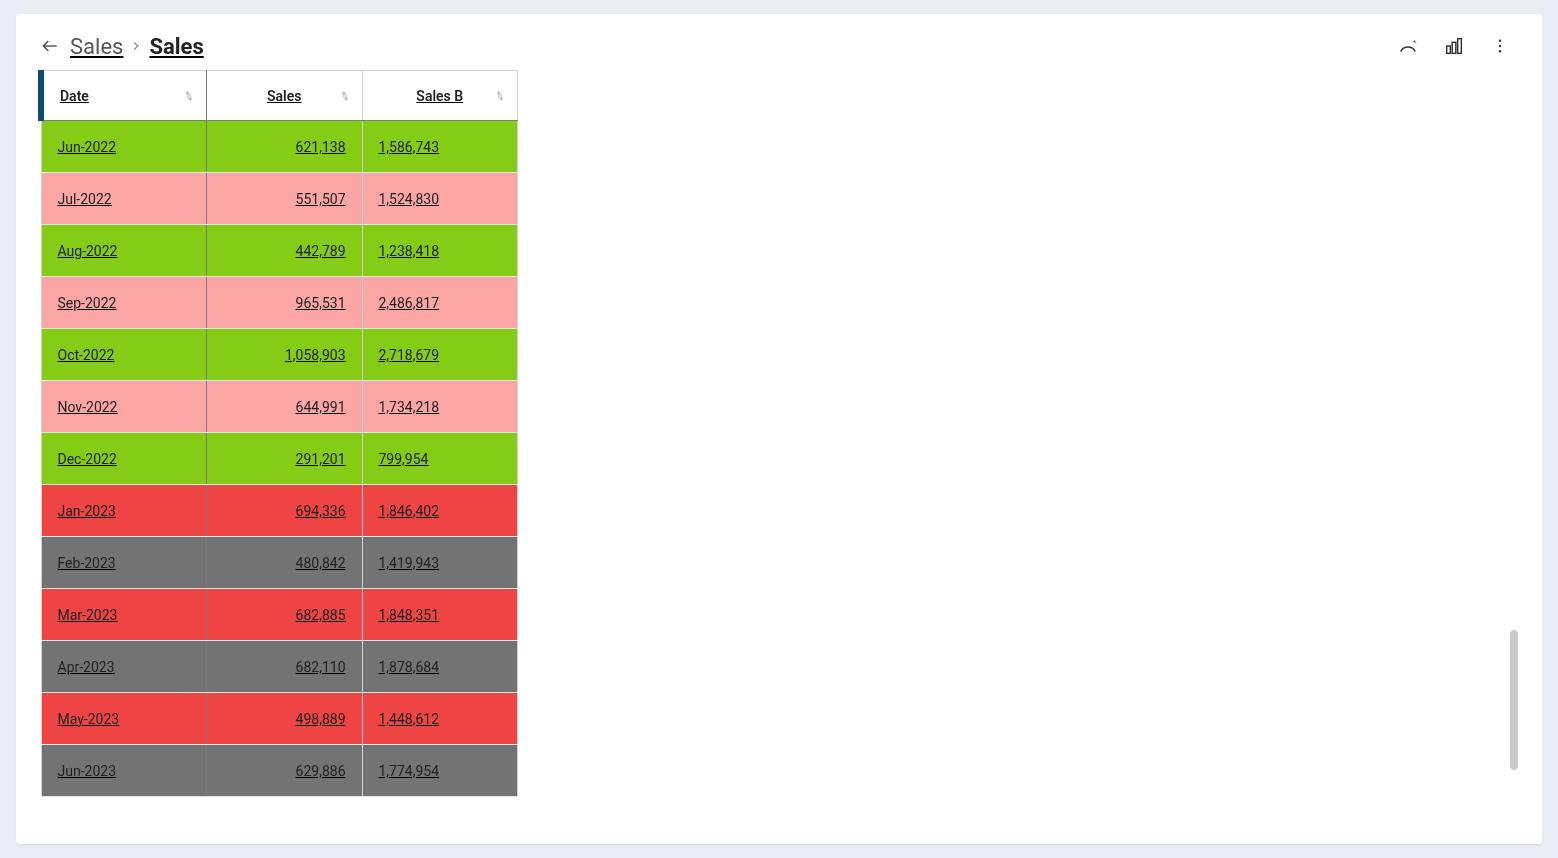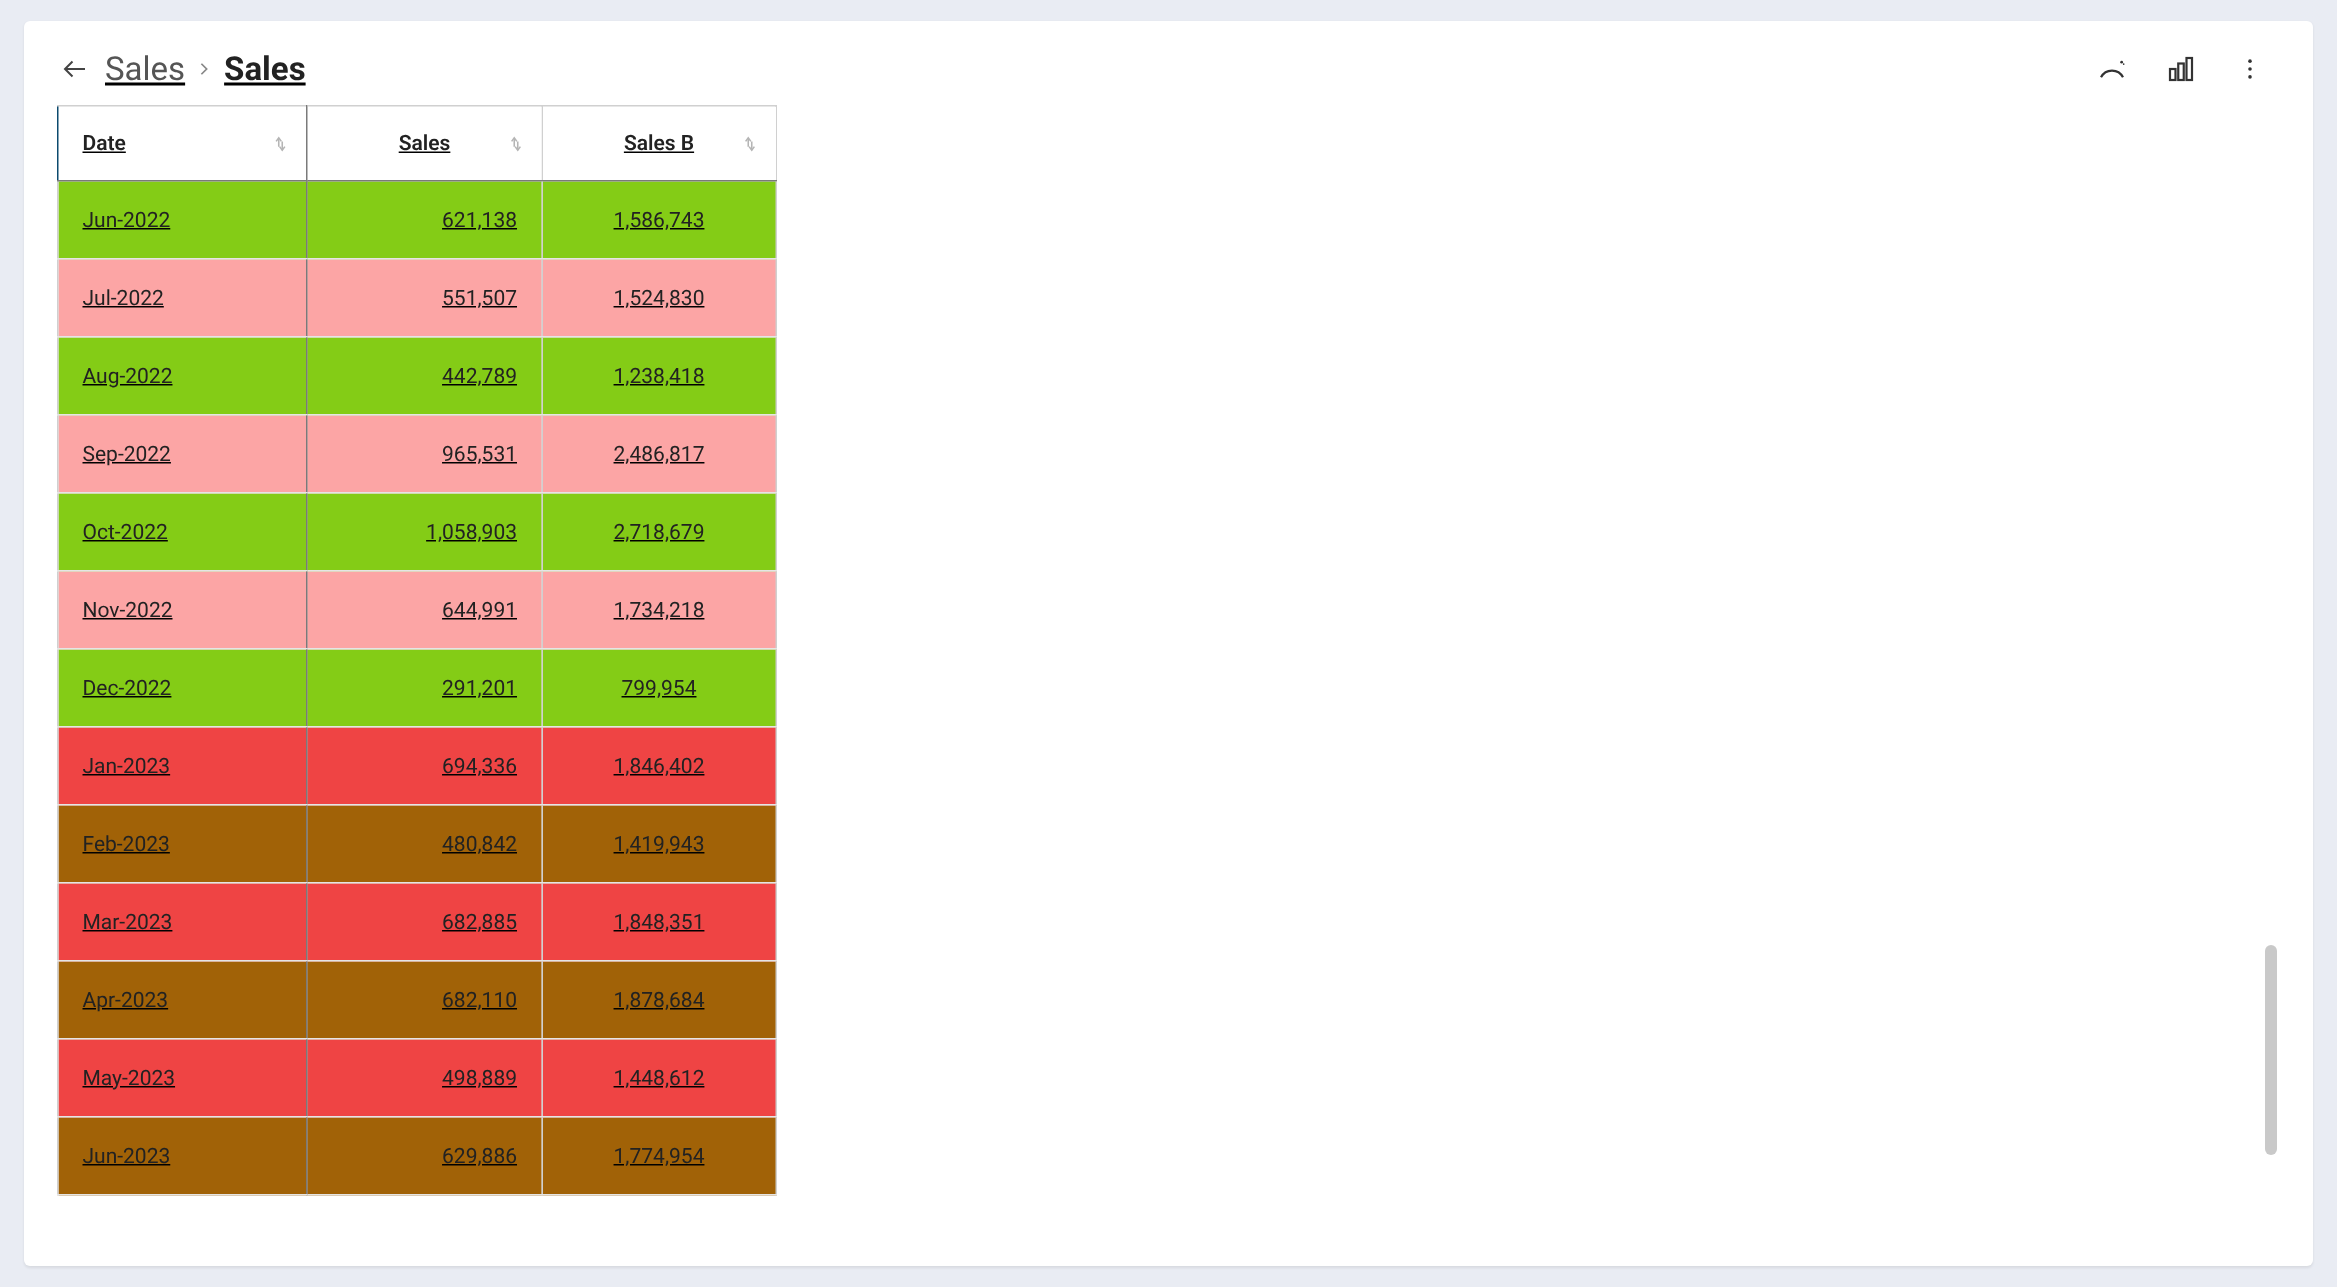--- a/index.html
+++ b/index.html
@@ -106,43 +106,43 @@
       height: 50px;
       text-align: left;
       font-weight: 600;
       color:#222;
       padding: 0 16px;
       background:#fff;
       position:relative;
       border-top: 1px solid #d0d0d0;
       border-bottom: 1px solid #7a7a7a;
     }
-    .col-date  { width: 165px; border-left:1px solid #0c4a6e; border-right:1px solid #7a7a7a; }
+    .col-date  { width: 165px; border-left:6px solid #0c4a6e; border-right:1px solid #7a7a7a; }
     .col-sales { width: 155px; border-right:1px solid #d0d0d0; text-align:center !important;}
     .col-salesb{ width: 155px; border-right:1px solid #d0d0d0; text-align:center !important;}
     .sort-icon {
       position:absolute;
       right:10px;
       top:50%;
       transform:translateY(-50%);
       color:#b5b5b5;
       display:flex;
     }
     .data-table tbody td {
       height: 52px;
       padding: 0 16px;
       color:#222;
     }
     td.cdate { border-left:1px solid #d0d0d0; border-right:1px solid #7a7a7a; }
     td.cnum  { text-align:right; border-right:1px solid #d0d0d0; }
-    td.cnum2 { text-align:center; border-right:1px solid #d0d0d0; }
+    td.cnum2 { text-align:left; border-right:1px solid #d0d0d0; }
     tr.stripe-light td { background:#84cc16; }
     tr.stripe-white td { background:#fca5a5; }
     tr.hl-light td { background:#ef4444; }
-    tr.hl-dark  td { background:#a16207; }
+    tr.hl-dark  td { background:#737373; }
     .fake-scrollbar {
       position:absolute;
       right: 24px;
       top: 560px;
       width: 8px;
       height: 140px;
       background:#c9c9c9;
       border-radius:4px;
     }
     

